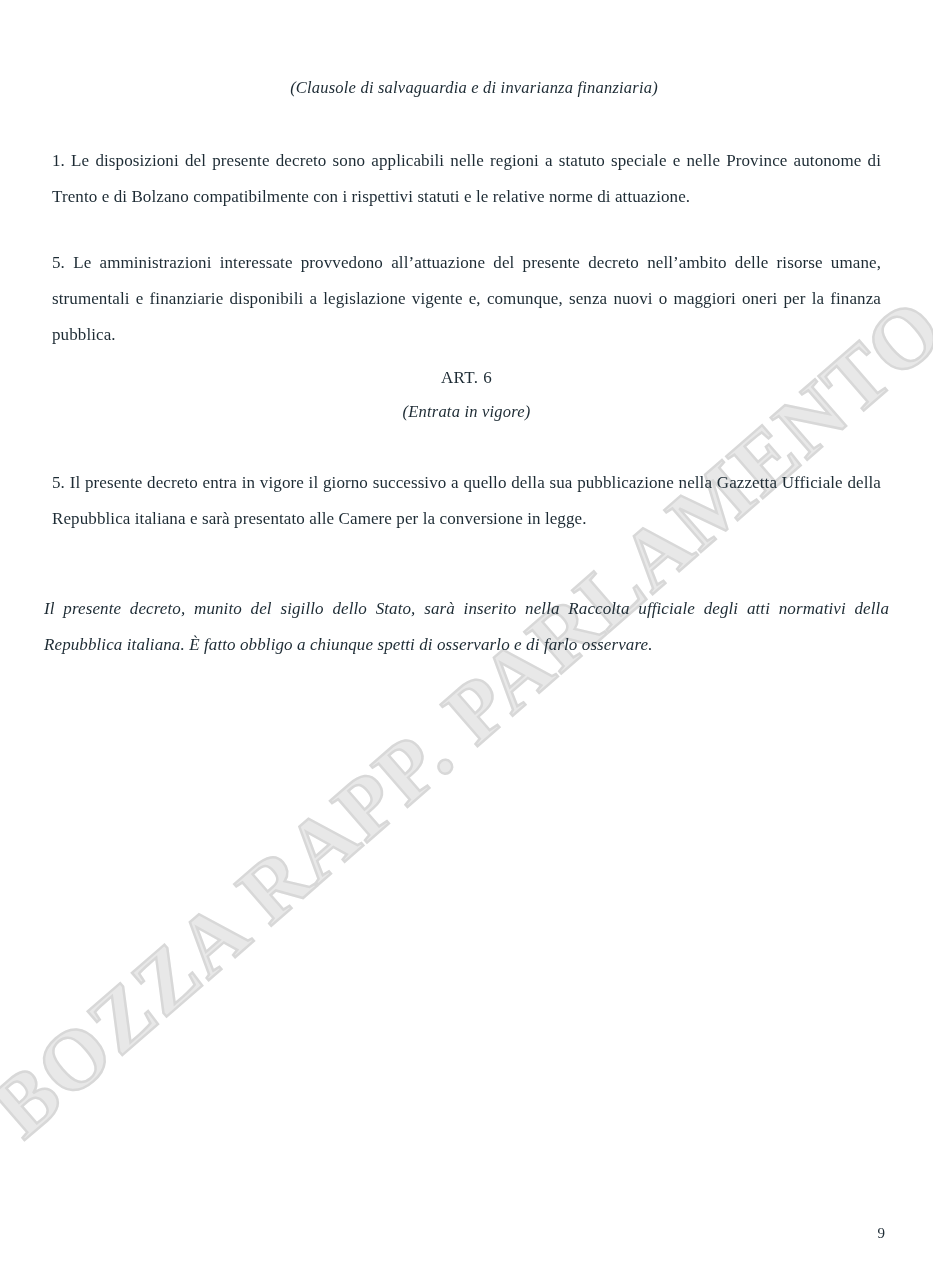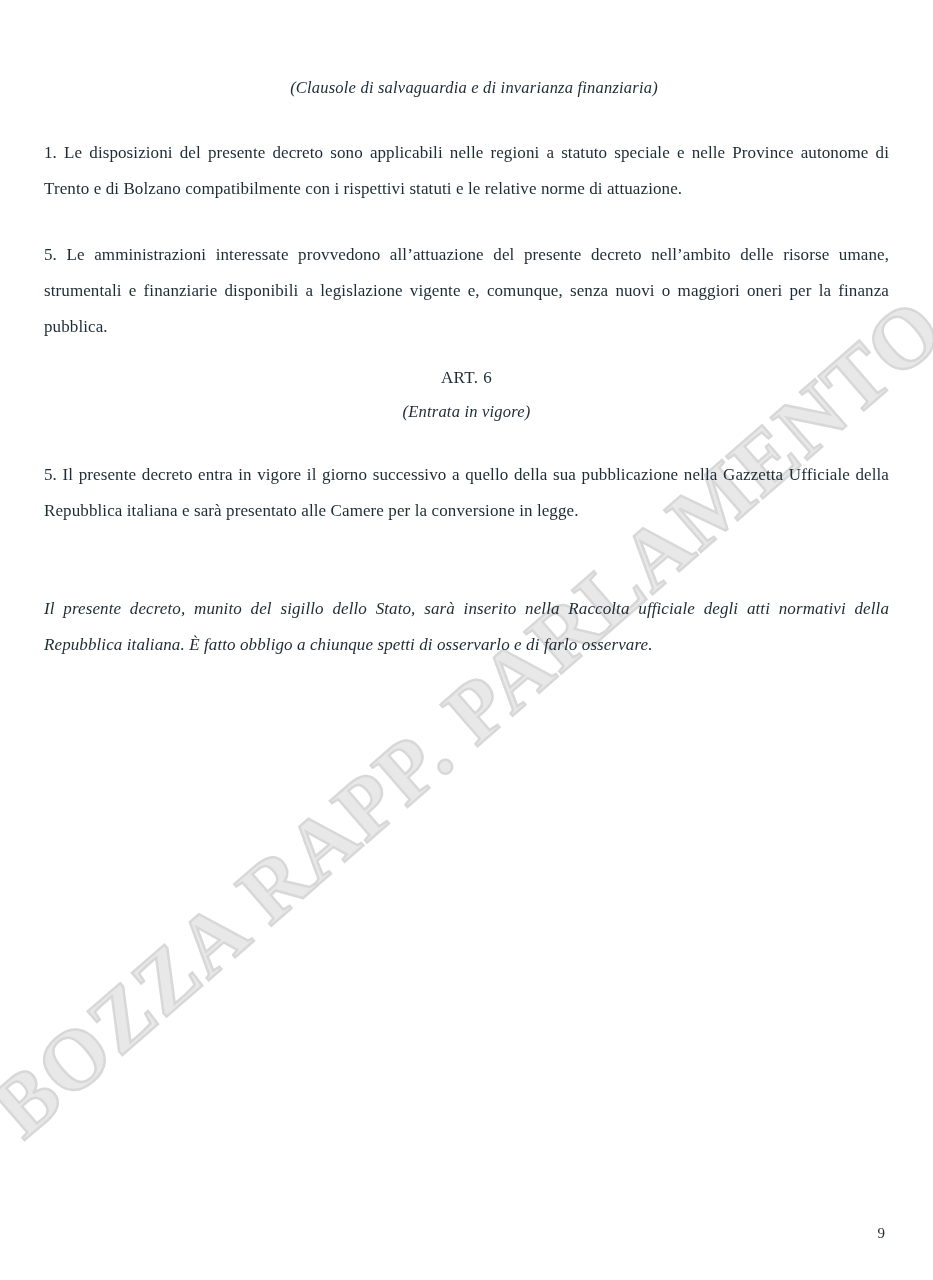--- a/index.html
+++ b/index.html
@@ -56,21 +56,21 @@
     letter-spacing: 0.2px;
   }
 
   .art-title {
     text-align: center;
     font-size: 17px;
     letter-spacing: 0.4px;
   }
 
   p.para {
-    margin: 0;
+    margin: 8px;
     font-size: 17px;
     line-height: 36px;
     text-align: justify;
     text-justify: inter-word;
     letter-spacing: 0.1px;
   }
 
   p.para-italic {
     margin: 0;
     font-size: 17px;

